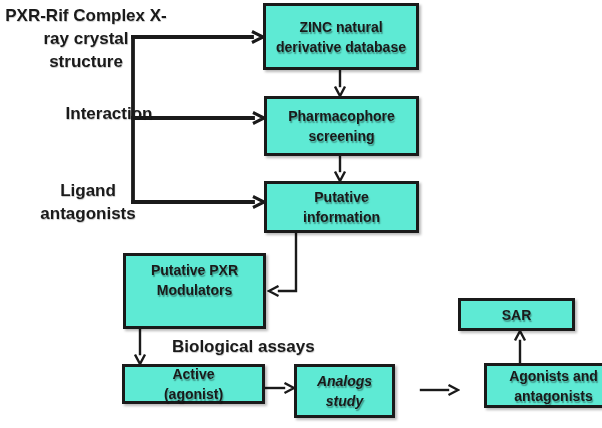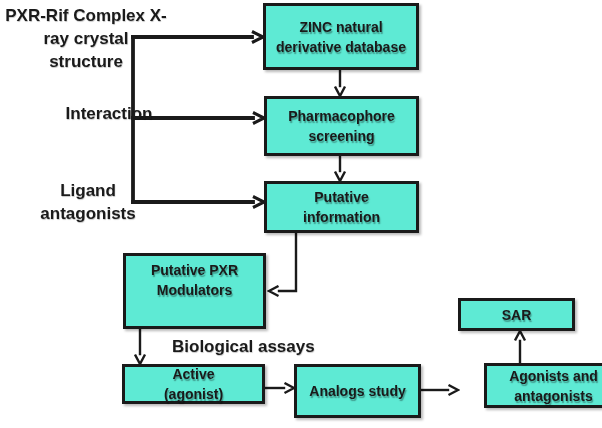--- a/index.html
+++ b/index.html
@@ -60,21 +60,21 @@
     text-align: center;
     white-space: pre-line;
     text-shadow: 0.5px 1px 0.8px rgba(0,0,0,0.22);
   }
   
   #b-zinc      { left: 263px; top:   3px; width: 156px; height: 67px; }
   #b-pharma    { left: 264px; top:  96px; width: 155px; height: 60px; }
   #b-scoring   { left: 264px; top: 181px; width: 155px; height: 52px; }
   #b-putative  { left: 123px; top: 253px; width: 143px; height: 76px; }
   #b-active    { left: 122px; top: 364px; width: 143px; height: 40px; }
-  #b-analogs   { left: 294px; top: 364px; width: 127px; height: 54px; }
+  #b-analogs   { left: 294px; top: 364px; width: 101px; height: 54px; font-style: italic; }
   #b-agonists  { left: 484px; top: 363px; width: 139px; height: 45px; }
   #b-sar       { left: 458px; top: 298px; width: 117px; height: 33px; }
   #l-crystal   { left: 0px;   top:   4px; width: 172px; }
   #l-interact  { left: 0px;   top: 102px; width: 172px; margin-left: 23px; }
   #l-ligand    { left: 0px;   top: 179px; width: 176px; }
   #l-bioassay  { left: 172px; top: 335px; width: 146px; text-align: left; }
 </style>
 </head>
 <body>
 

